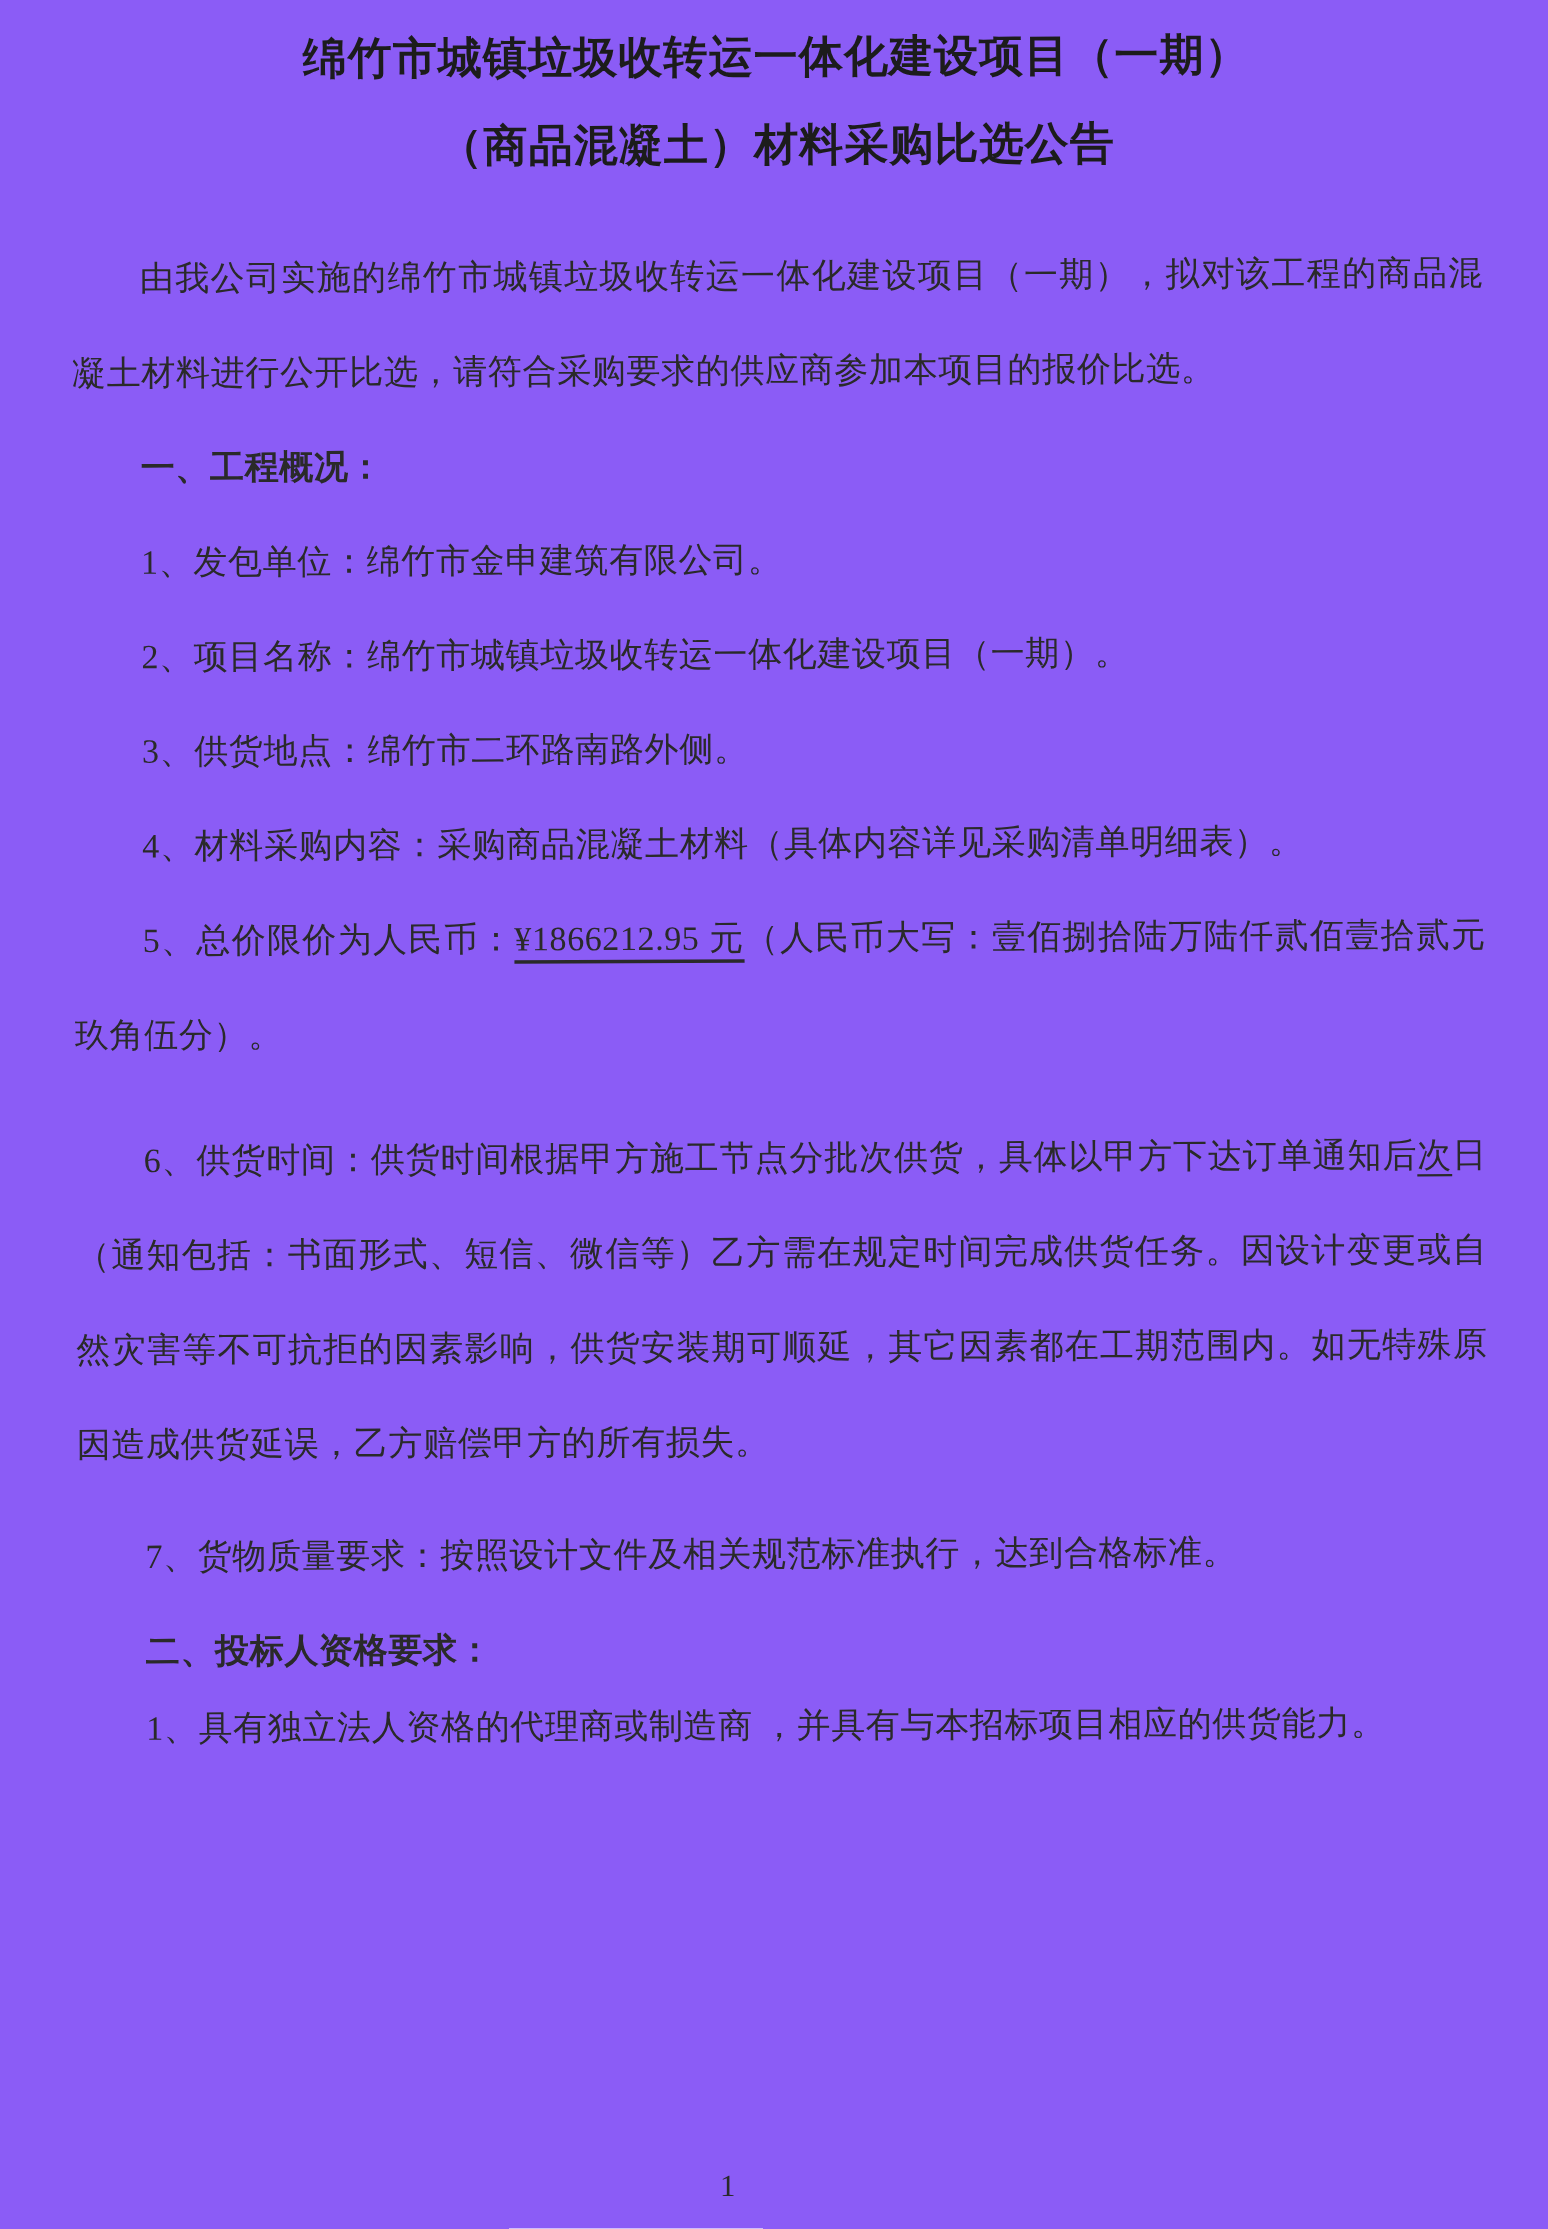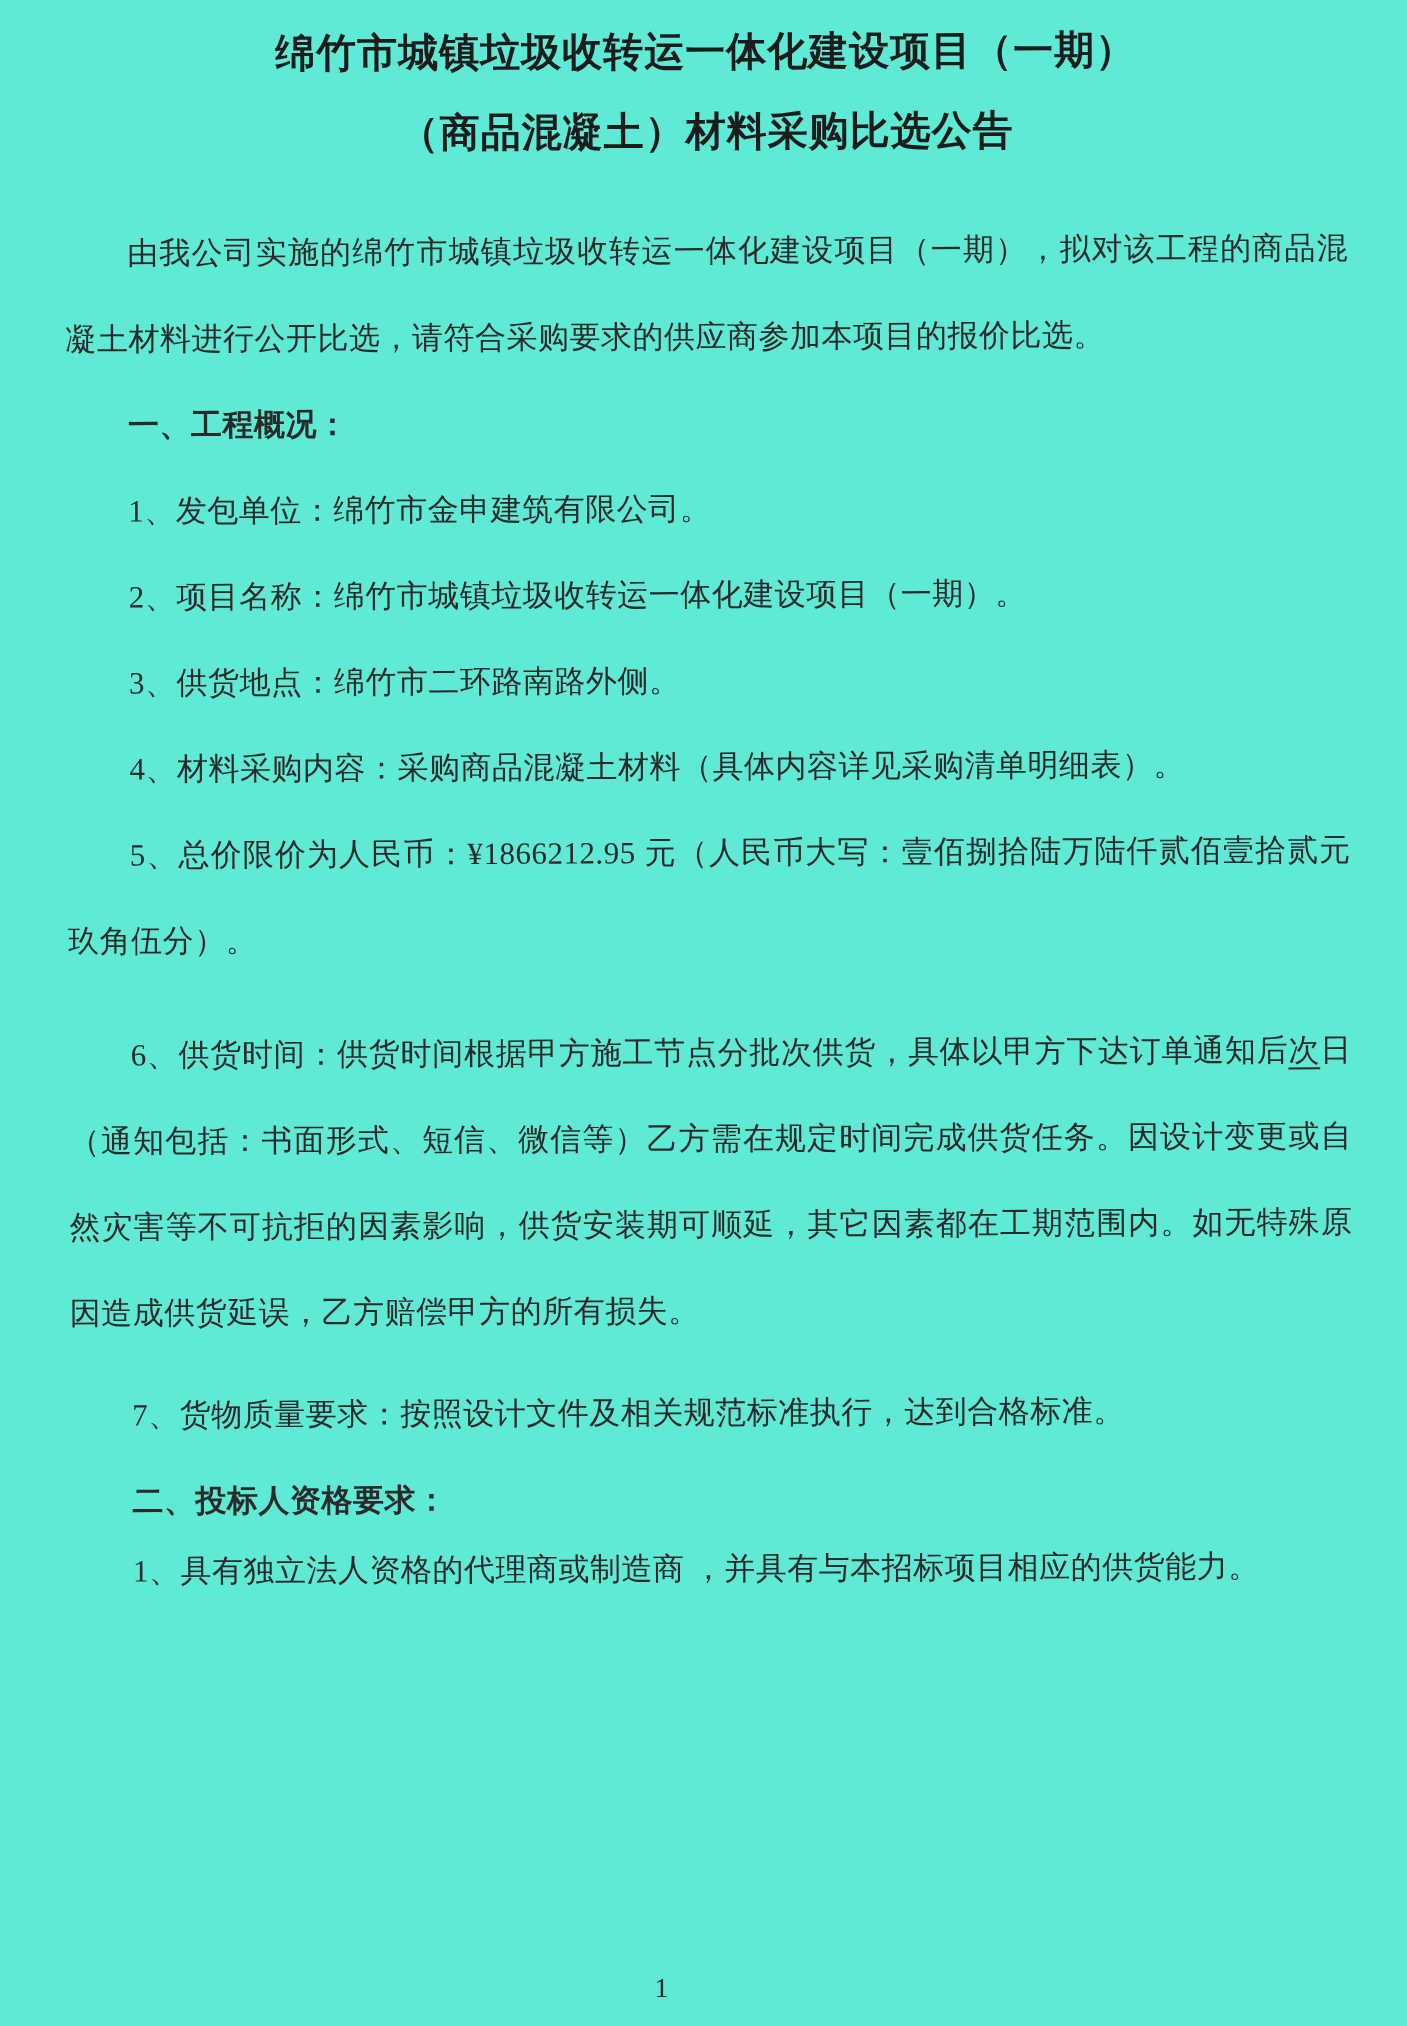--- a/index.html
+++ b/index.html
@@ -5,21 +5,21 @@
   html, body {
     margin: 0;
     padding: 0;
     background: #ffffff;
   }
   .page {
     position: relative;
     width: 1407px;
     height: 2026px;
     margin: 0 auto;
-    background: #5eead4;
+    background: #8b5cf6;
     overflow: hidden;
     font-family: "Liberation Serif", "DejaVu Serif", serif;
     color: #212121;
   }
   .content {
     padding: 12px 60px 0 64px;
     transform: rotate(-0.25deg);
     transform-origin: 50% 0;
   }
   .doc-title {
@@ -46,20 +46,21 @@
     text-indent: 2em;
   }
   .heading {
     font-weight: 700;
     color: #1c1c1c;
   }
   .para-item6 { margin-top: 28px !important; }
   .para-item7 { margin-top: 16px !important; }
   .para-s2-item1 { margin-top: -16px !important; }
   .u-price {
+    text-decoration: underline;
     text-decoration-thickness: 2.5px;
     text-underline-offset: 9px;
   }
   .u-char {
     text-decoration: underline;
     text-decoration-thickness: 2px;
     text-underline-offset: 7px;
   }
   .page-number {
     position: absolute;

